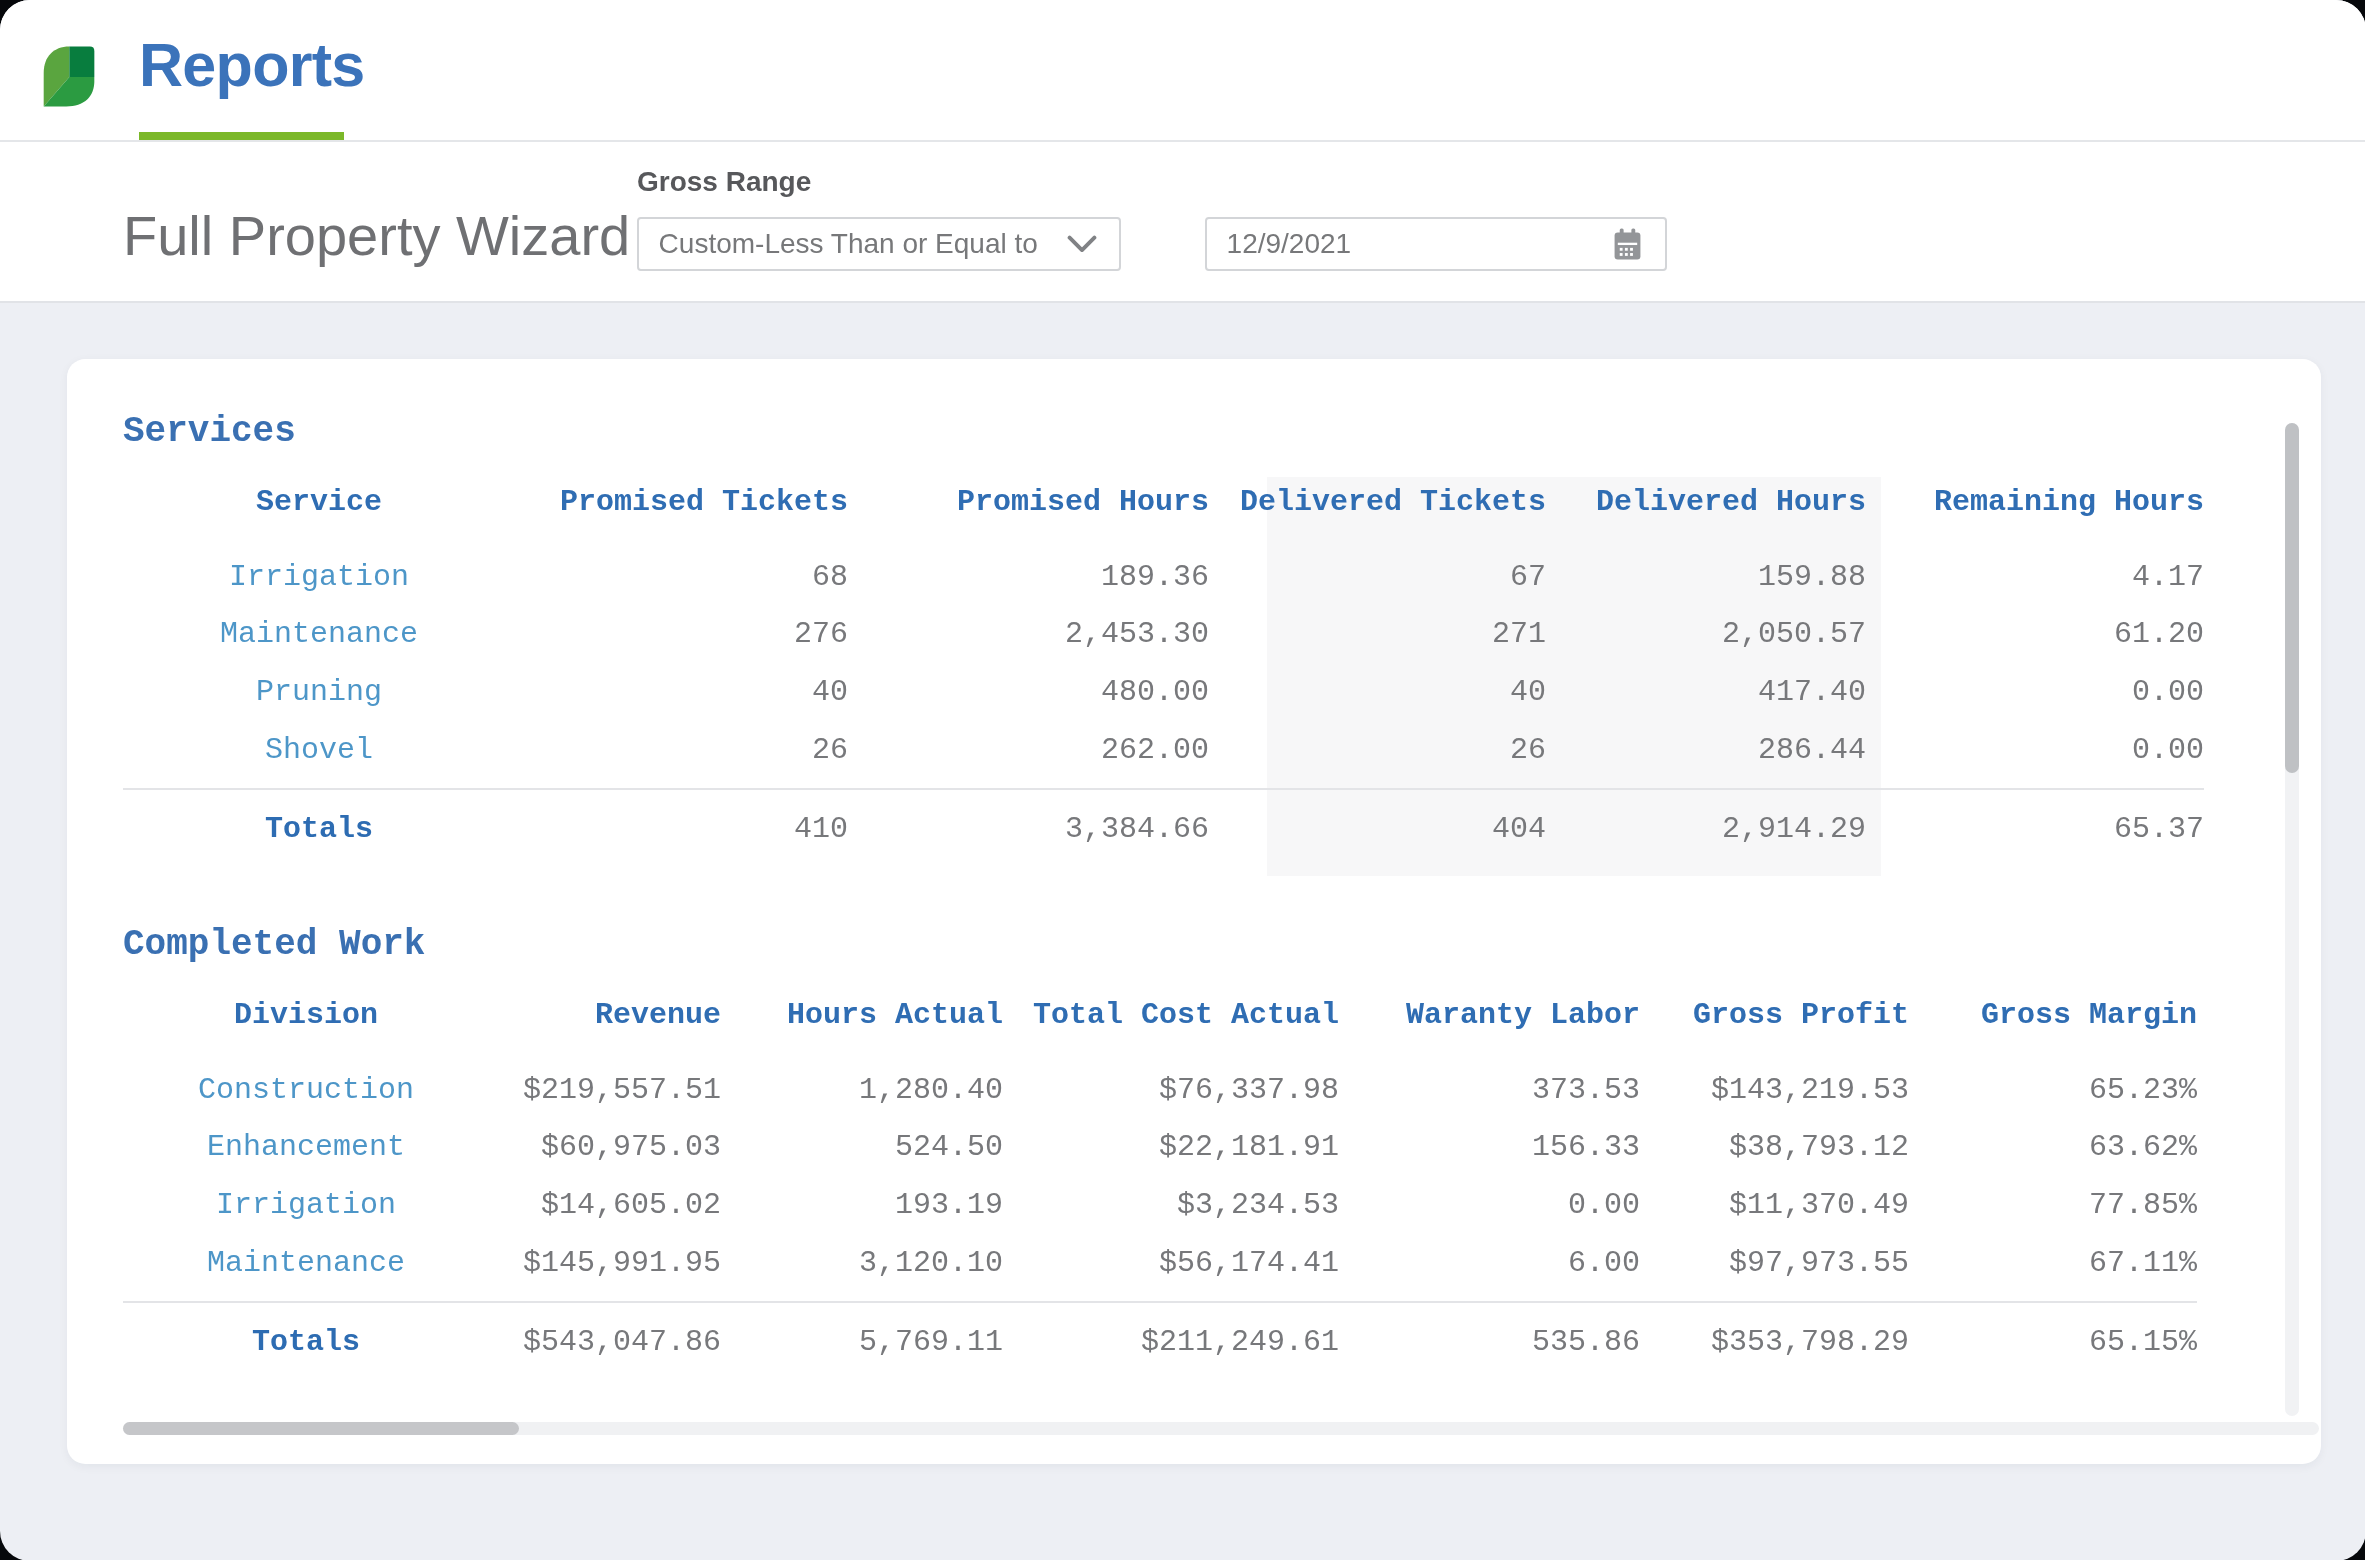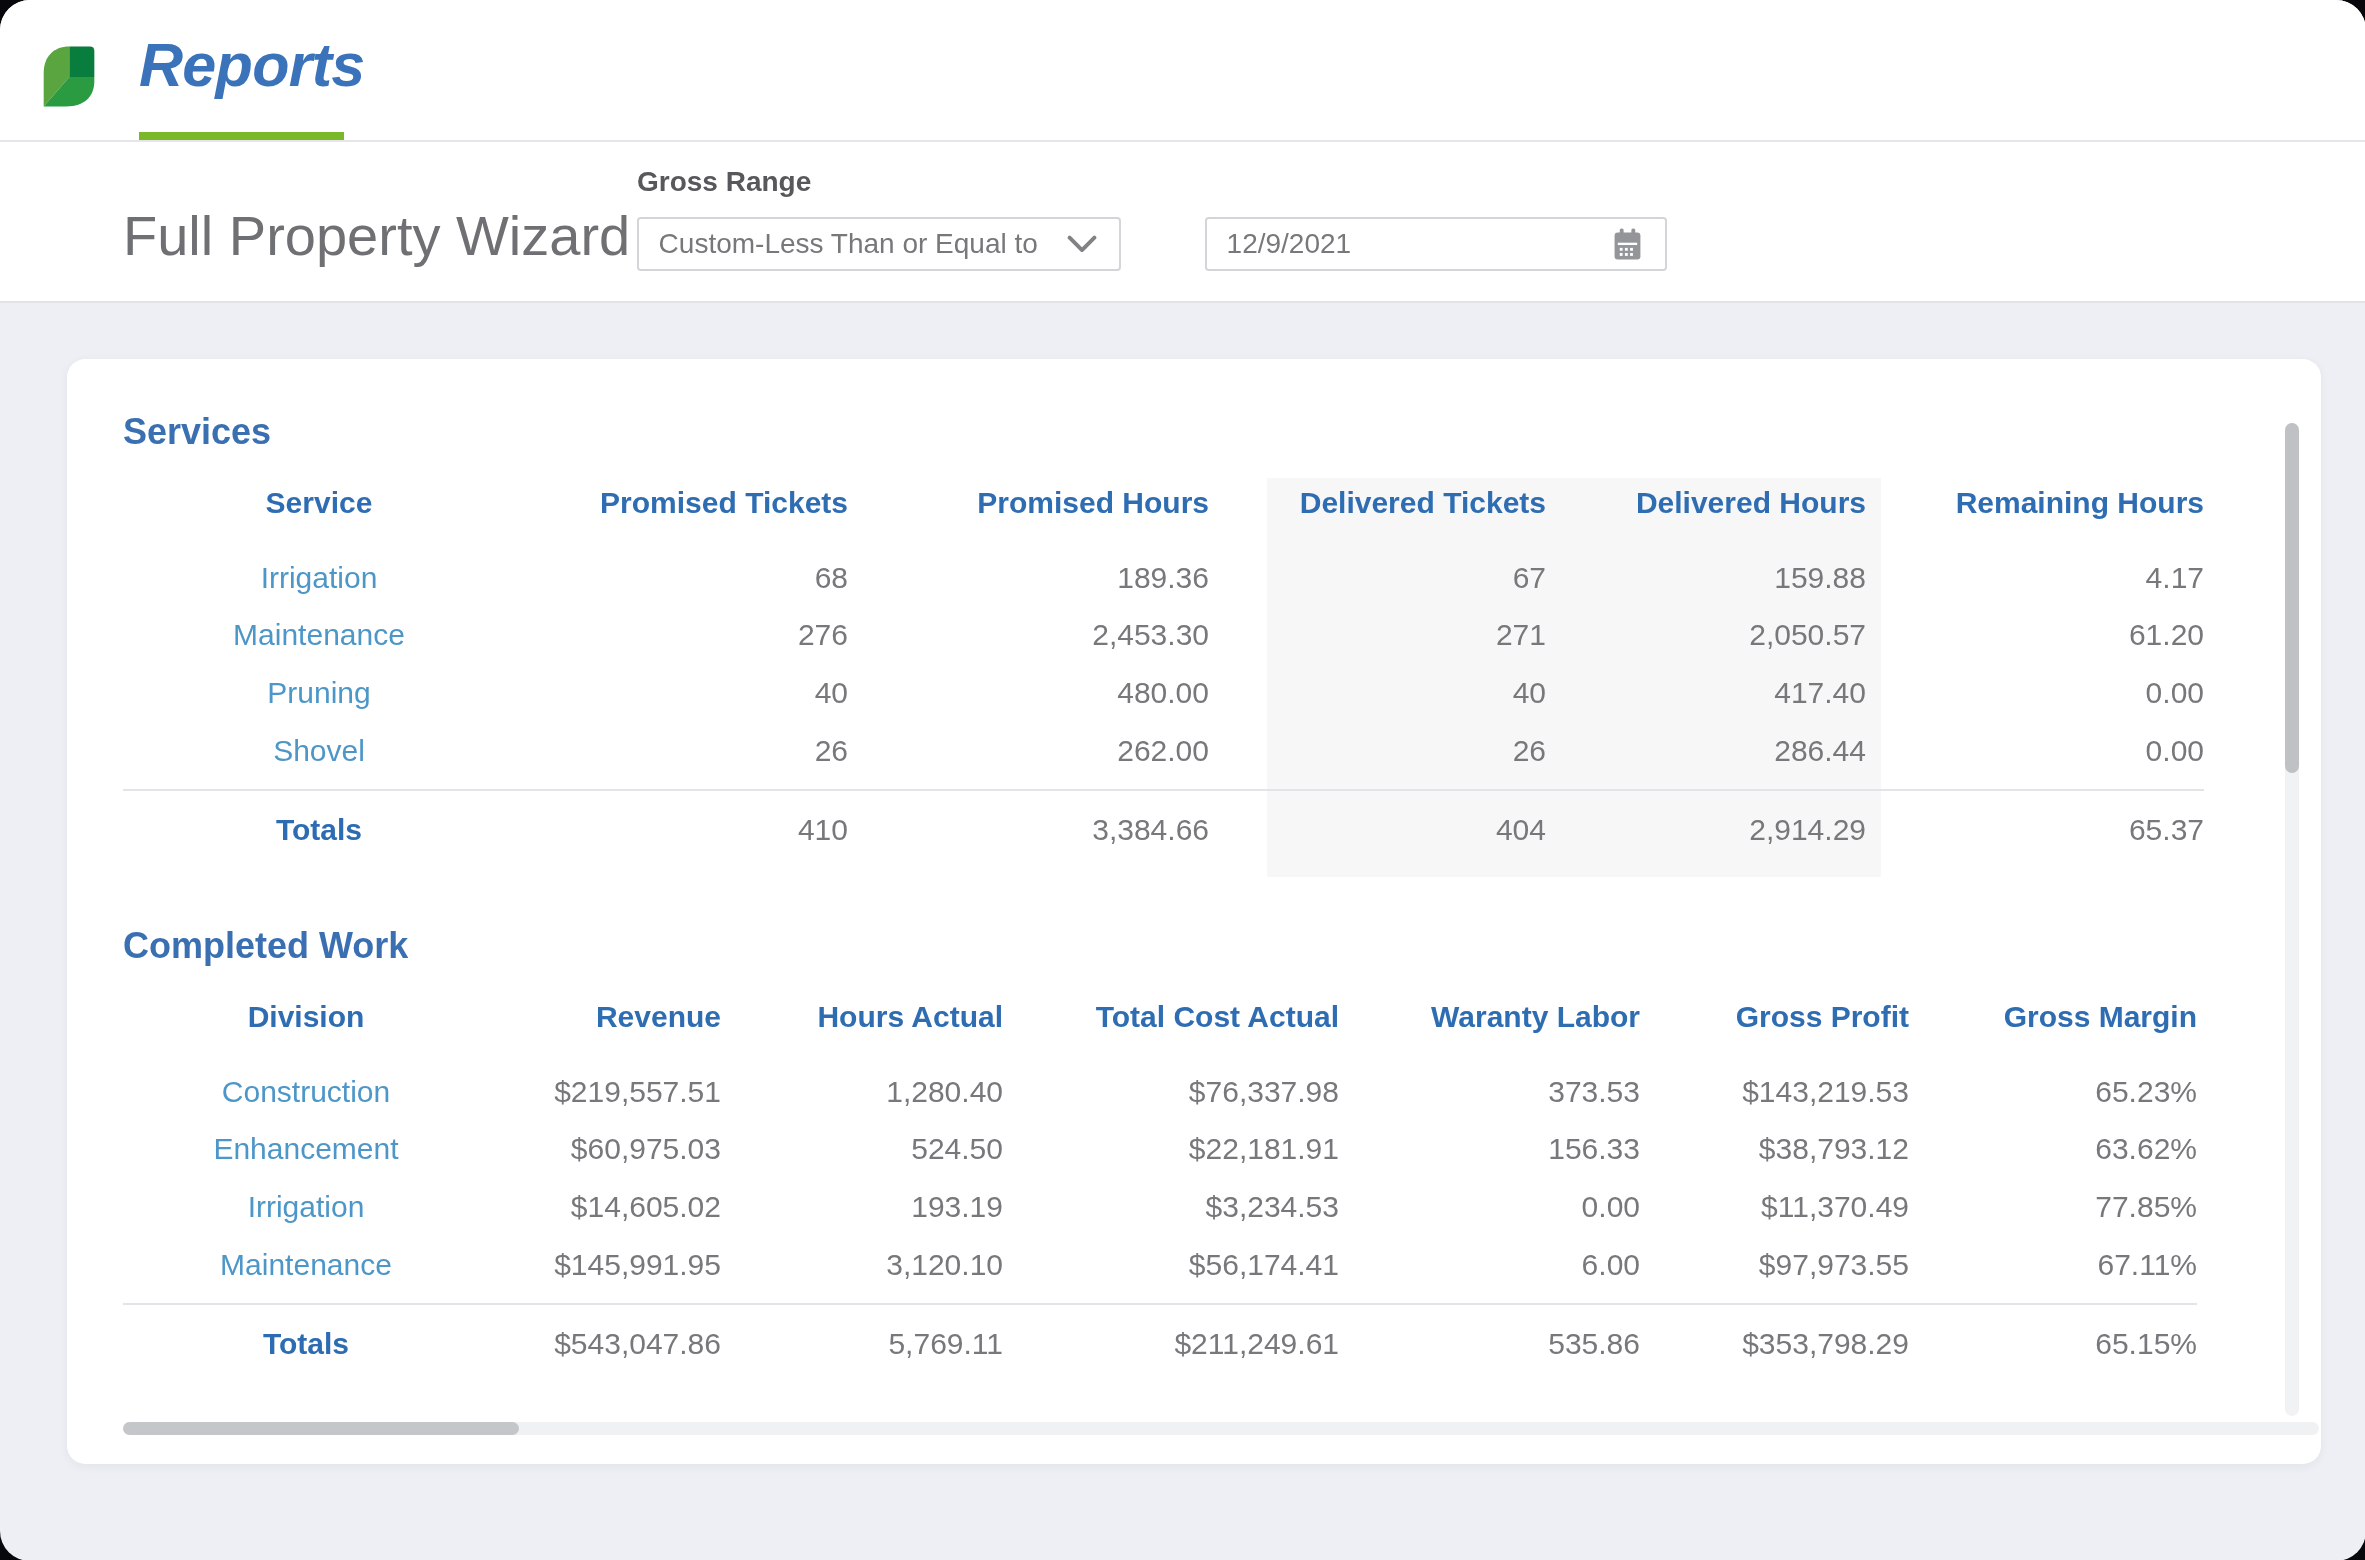--- a/index.html
+++ b/index.html
@@ -10,21 +10,21 @@
     -webkit-font-smoothing:antialiased;
   }
   .window{
     position:relative;width:2366px;height:1561px;
     border-radius:30px;overflow:hidden;background:#edeff4;
   }
 
   
   .topbar{position:relative;height:140px;background:#ffffff;border-bottom:2px solid #e4e6e9;}
   .logo{position:absolute;left:37px;top:44px;width:61px;height:65px;}
-  .app-title{position:absolute;left:139px;top:30px;font-size:61px;font-weight:700;color:#3b73ba;letter-spacing:-0.7px;font-style:italic;}
+  .app-title{position:absolute;left:139px;top:30px;font-size:61px;font-weight:700;color:#3b73ba;letter-spacing:-0.7px;}
   .title-underline{position:absolute;left:139px;bottom:0;width:205px;height:8.5px;background:#7bb829;}
 
   
   .subbar{position:relative;height:159px;background:#ffffff;border-bottom:2px solid #e1e3e7;}
   .report-title{position:absolute;left:123px;top:61px;font-size:56px;color:#6f7073;}
   .daterange{position:absolute;left:637px;top:23.5px;}
   .dr-label{font-size:28px;font-weight:700;color:#57585b;}
   .dr-controls{display:flex;gap:84px;margin-top:19.6px;}
   .control{
     box-sizing:border-box;height:54px;border:2px solid #d3d5d8;border-radius:3.9px;
@@ -36,21 +36,21 @@
   .chev{width:30px;height:18.3px;flex:0 0 auto;margin-left:13px;}
   .cal{width:31px;height:34px;flex:0 0 auto;margin-left:13px;}
 
   
   .content{position:relative;height:1257px;}
   .card{
     position:relative;margin:56px 0 0 67px;width:2254px;height:1105px;
     background:#ffffff;border-radius:18.3px;overflow:hidden;
     box-shadow:0 2.6px 9.1px rgba(25,35,55,0.05);
   }
-  .card-inner{padding:52px 14px 0 56px;}
+  .card-inner{padding:52px 14px 0 56px;font-family:Liberation Mono, monospace;}
   .section-heading{margin:0;font-size:36px;font-weight:700;color:#3a70b2;}
 
   .tablewrap{position:relative;margin-top:33px;}
   .cwwrap{margin-top:55px;}
   .hl{position:absolute;left:1144px;top:-7.8px;width:614px;height:399px;background:#f7f7f8;z-index:0;}
 
   table{border-collapse:collapse;table-layout:fixed;position:relative;z-index:1;}
   .svc{width:2081px;}
   .cw{width:2073px;}
   th{font-size:30px;font-weight:700;color:#2f6db3;text-align:right;padding:0 0 29px 0;white-space:nowrap;}

